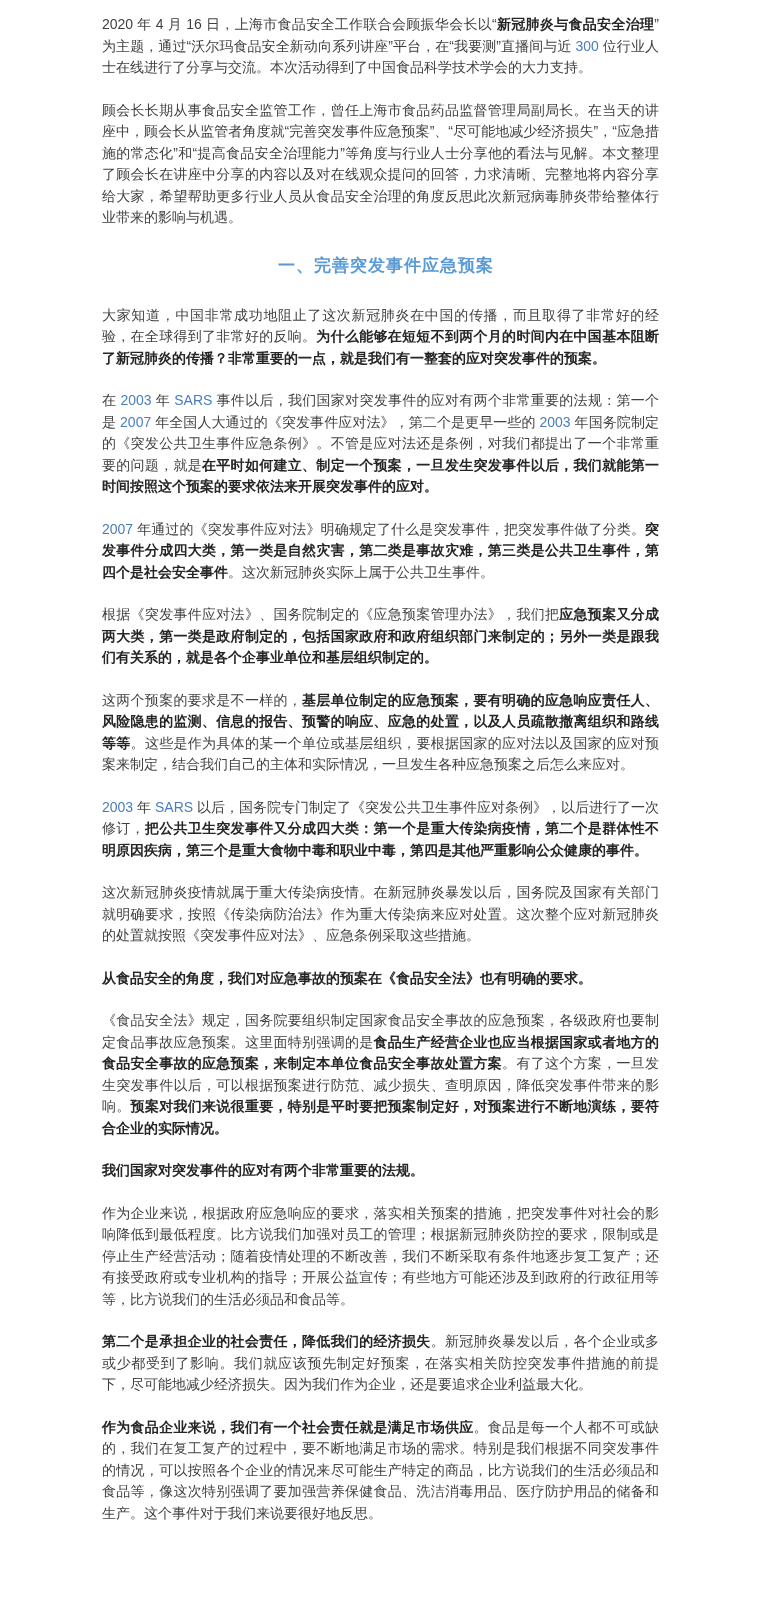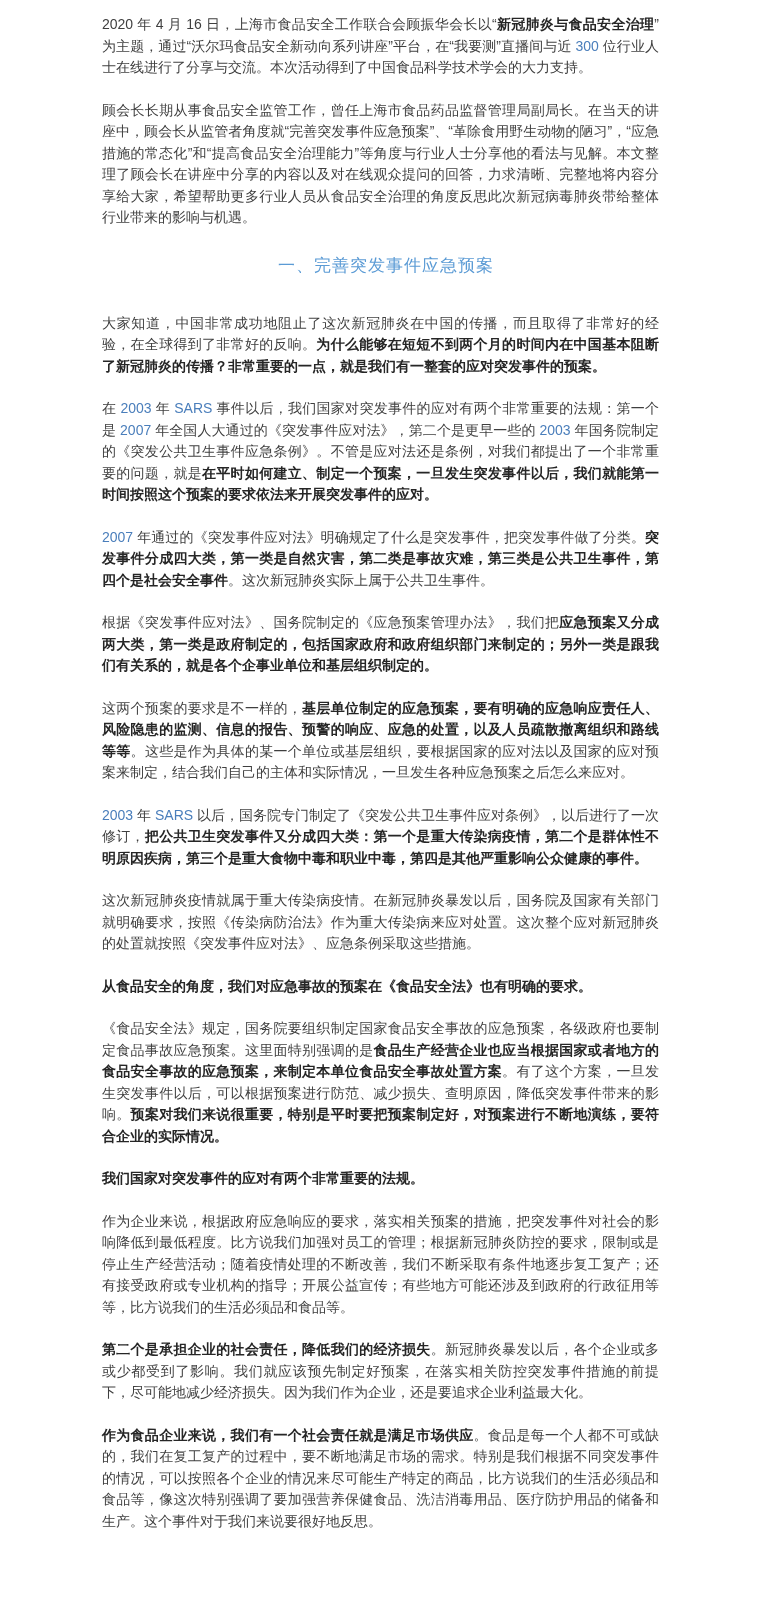--- a/index.html
+++ b/index.html
@@ -28,35 +28,35 @@
     word-break: break-all;
   }
   .para strong {
     font-weight: bold;
     color: #262626;
   }
   .accent {
     color: #4a7ebb;
   }
   .section-heading {
-    margin: 25px 0 36px 0;
+    margin: 25px 0 28px 0;
     text-align: center;
     font-size: 17px;
-    font-weight: normal;
+    font-weight: bold;
     color: #5b9bd5;
     letter-spacing: 1px;
   }
 </style>
 </head>
 <body>
 
 <div class="page">
   <div>
       <p class="para"><span>2020 年 4 月 16 日，上海市食品安全工作联合会顾振华会长以“</span><strong>新冠肺炎与食品安全治理</strong><span>”为主题，通过“沃尔玛食品安全新动向系列讲座”平台，在“我要测”直播间与近 </span><span class="accent">300</span><span> 位行业人士在线进行了分享与交流。本次活动得到了中国食品科学技术学会的大力支持。</span></p>
-      <p class="para"><span>顾会长长期从事食品安全监管工作，曾任上海市食品药品监督管理局副局长。在当天的讲座中，顾会长从监管者角度就“完善突发事件应急预案”、“革除食用野生动物的陋习”，“应急措施的常态化”和“提高食品安全治理能力”等角度与行业人士分享他的看法与见解。本文整理了顾会长在讲座中分享的内容以及对在线观众提问的回答，力求清晰、完整地将内容分享给大家，希望帮助更多行业人员从食品安全治理的角度反思此次新冠病毒肺炎带给整体行业带来的影响与机遇。</span></p>
+      <p class="para"><span>顾会长长期从事食品安全监管工作，曾任上海市食品药品监督管理局副局长。在当天的讲座中，顾会长从监管者角度就“完善突发事件应急预案”、“尽可能地减少经济损失”，“应急措施的常态化”和“提高食品安全治理能力”等角度与行业人士分享他的看法与见解。本文整理了顾会长在讲座中分享的内容以及对在线观众提问的回答，力求清晰、完整地将内容分享给大家，希望帮助更多行业人员从食品安全治理的角度反思此次新冠病毒肺炎带给整体行业带来的影响与机遇。</span></p>
       <h2 class="section-heading">一、完善突发事件应急预案</h2>
       <p class="para"><span>大家知道，中国非常成功地阻止了这次新冠肺炎在中国的传播，而且取得了非常好的经验，在全球得到了非常好的反响。</span><strong>为什么能够在短短不到两个月的时间内在中国基本阻断了新冠肺炎的传播？非常重要的一点，就是我们有一整套的应对突发事件的预案。</strong></p>
       <p class="para"><span>在 </span><span class="accent">2003</span><span> 年 </span><span class="accent">SARS</span><span> 事件以后，我们国家对突发事件的应对有两个非常重要的法规：第一个是 </span><span class="accent">2007</span><span> 年全国人大通过的《突发事件应对法》，第二个是更早一些的 </span><span class="accent">2003</span><span> 年国务院制定的《突发公共卫生事件应急条例》。不管是应对法还是条例，对我们都提出了一个非常重要的问题，就是</span><strong>在平时如何建立、制定一个预案，一旦发生突发事件以后，我们就能第一时间按照这个预案的要求依法来开展突发事件的应对。</strong></p>
       <p class="para"><span class="accent">2007</span><span> 年通过的《突发事件应对法》明确规定了什么是突发事件，把突发事件做了分类。</span><strong>突发事件分成四大类，第一类是自然灾害，第二类是事故灾难，第三类是公共卫生事件，第四个是社会安全事件</strong><span>。这次新冠肺炎实际上属于公共卫生事件。</span></p>
       <p class="para"><span>根据《突发事件应对法》、国务院制定的《应急预案管理办法》，我们把</span><strong>应急预案又分成两大类，第一类是政府制定的，包括国家政府和政府组织部门来制定的；另外一类是跟我们有关系的，就是各个企事业单位和基层组织制定的。</strong></p>
       <p class="para"><span>这两个预案的要求是不一样的，</span><strong>基层单位制定的应急预案，要有明确的应急响应责任人、风险隐患的监测、信息的报告、预警的响应、应急的处置，以及人员疏散撤离组织和路线等等</strong><span>。这些是作为具体的某一个单位或基层组织，要根据国家的应对法以及国家的应对预案来制定，结合我们自己的主体和实际情况，一旦发生各种应急预案之后怎么来应对。</span></p>
       <p class="para"><span class="accent">2003</span><span> 年 </span><span class="accent">SARS</span><span> 以后，国务院专门制定了《突发公共卫生事件应对条例》，以后进行了一次修订，</span><strong>把公共卫生突发事件又分成四大类：第一个是重大传染病疫情，第二个是群体性不明原因疾病，第三个是重大食物中毒和职业中毒，第四是其他严重影响公众健康的事件。</strong></p>
       <p class="para"><span>这次新冠肺炎疫情就属于重大传染病疫情。在新冠肺炎暴发以后，国务院及国家有关部门就明确要求，按照《传染病防治法》作为重大传染病来应对处置。这次整个应对新冠肺炎的处置就按照《突发事件应对法》、应急条例采取这些措施。</span></p>
       <p class="para"><strong>从食品安全的角度，我们对应急事故的预案在《食品安全法》也有明确的要求。</strong></p>
       <p class="para"><span>《食品安全法》规定，国务院要组织制定国家食品安全事故的应急预案，各级政府也要制定食品事故应急预案。这里面特别强调的是</span><strong>食品生产经营企业也应当根据国家或者地方的食品安全事故的应急预案，来制定本单位食品安全事故处置方案</strong><span>。有了这个方案，一旦发生突发事件以后，可以根据预案进行防范、减少损失、查明原因，降低突发事件带来的影响。</span><strong>预案对我们来说很重要，特别是平时要把预案制定好，对预案进行不断地演练，要符合企业的实际情况。</strong></p>

